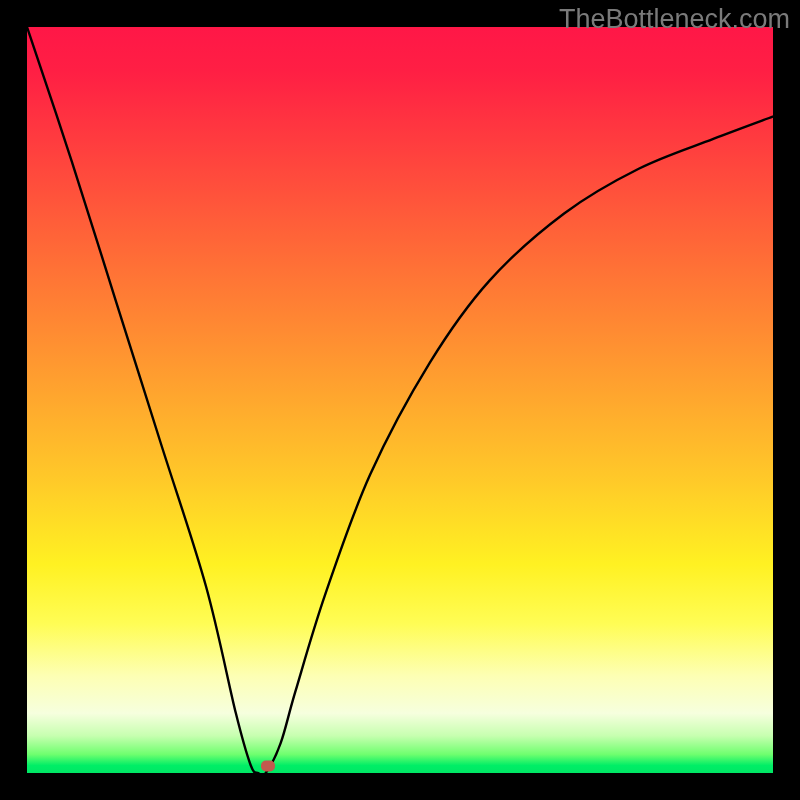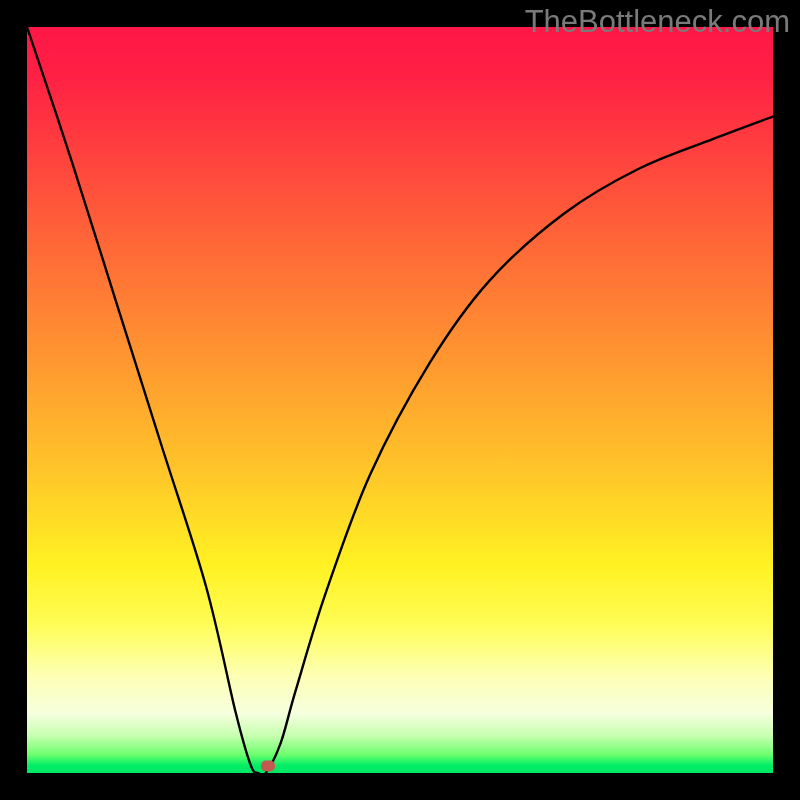--- a/index.html
+++ b/index.html
@@ -15,21 +15,21 @@
     position: relative;
     width: 800px;
     height: 800px;
     background: #000;
   }
   .watermark {
     position: absolute;
     top: 4px;
     right: 10px;
     color: #7a7a7a;
-    font-size: 31px;
+    font-size: 27px;
     font-weight: 400;
     letter-spacing: 0px;
     z-index: 5;
   }
   .plot-area {
     position: absolute;
     left: 27px;
     top: 27px;
     width: 746px;
     height: 746px;

